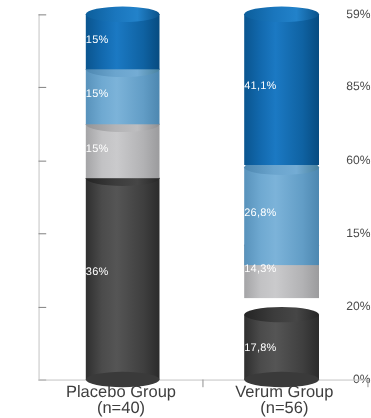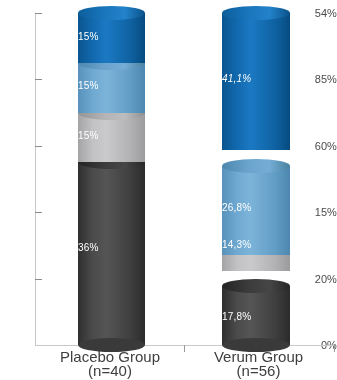--- a/index.html
+++ b/index.html
@@ -110,21 +110,21 @@
   <div>
     <div class="y-tick" style="top:13px;"></div>
     <div class="y-tick" style="top:79px;"></div>
     <div class="y-tick" style="top:146px;"></div>
     <div class="y-tick" style="top:212px;"></div>
     <div class="y-tick" style="top:279px;"></div>
     <div class="y-tick" style="top:345px;"></div>
   </div>
 
   <div>
-    <div class="y-tick-label" style="top:8px;">54%</div>
+    <div class="y-tick-label" style="top:8px;">59%</div>
     <div class="y-tick-label" style="top:74px;">85%</div>
     <div class="y-tick-label" style="top:141px;">60%</div>
     <div class="y-tick-label" style="top:207px;">15%</div>
     <div class="y-tick-label" style="top:274px;">20%</div>
     <div class="y-tick-label" style="top:340px;">0%</div>
   </div>
 
   <div class="x-axis-line"></div>
   <div class="x-sep" style="left:184px;"></div>
   <div class="x-sep" style="left:334px;"></div>
@@ -176,26 +176,26 @@
       <div class="cap" style="background:linear-gradient(to right,#242424 0%,#3c3c3c 40%,#464646 70%,#262626 100%);"></div>
       <div class="val" style="top:25px;">17,8%</div>
     </div>
 
     <div class="seg" style="top:210px;height:48px;">
       <div class="body" style="background:linear-gradient(to right,#a4a4a6 0%,#c2c2c4 22%,#cacacc 42%,#b2b2b4 78%,#9b9b9d 100%);"></div>
       <div class="cap" style="background:linear-gradient(to right,#949496 0%,#b4b4b6 40%,#bdbdbf 70%,#8f8f91 100%);"></div>
       <div class="val" style="top:16px;">14,3%</div>
     </div>
 
-    <div class="seg" style="top:153px;height:88.9px;">
+    <div class="seg" style="top:139px;height:88.9px;">
       <div class="body" style="background:linear-gradient(to right,#5892bb 0%,#6fa9d1 22%,#7cb3d9 42%,#629dc6 78%,#4d87b0 100%);"></div>
       <div class="cap" style="background:linear-gradient(to right,#4d87b0 0%,#6ba5ce 40%,#74acd4 70%,#49829f 100%);"></div>
       <div class="val" style="top:36px;">26,8%</div>
     </div>
 
     <div class="seg" style="top:0px;height:136.5px;">
       <div class="body" style="background:linear-gradient(to right,#0a558f 0%,#1269ae 22%,#1b79c3 42%,#0f62a2 78%,#074b80 100%);"></div>
       <div class="cap" style="top:-7px;background:linear-gradient(to right,#0c5e9b 0%,#1a76bd 40%,#2282ca 70%,#0a528a 100%);"></div>
-      <div class="val" style="top:60px;font-style:italic;">41,1%</div>
+      <div class="val" style="top:60px;">41,1%</div>
     </div>
   </div>
 
 </div>
 
 </body></html>

